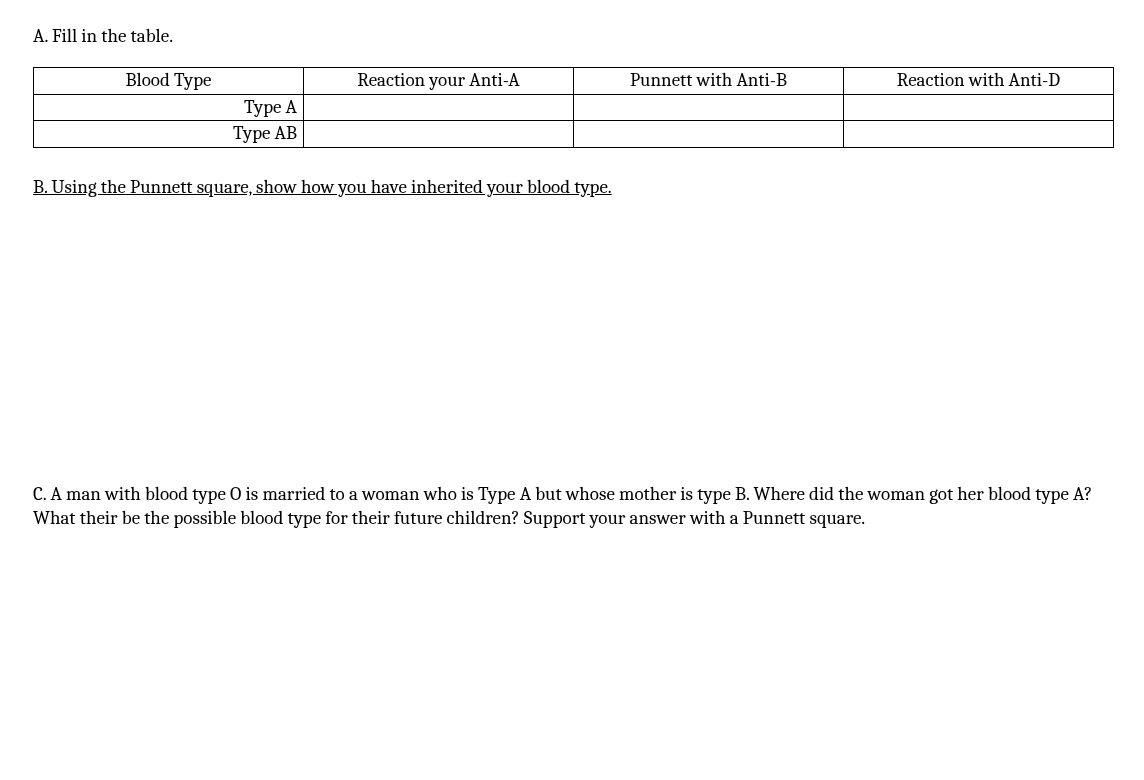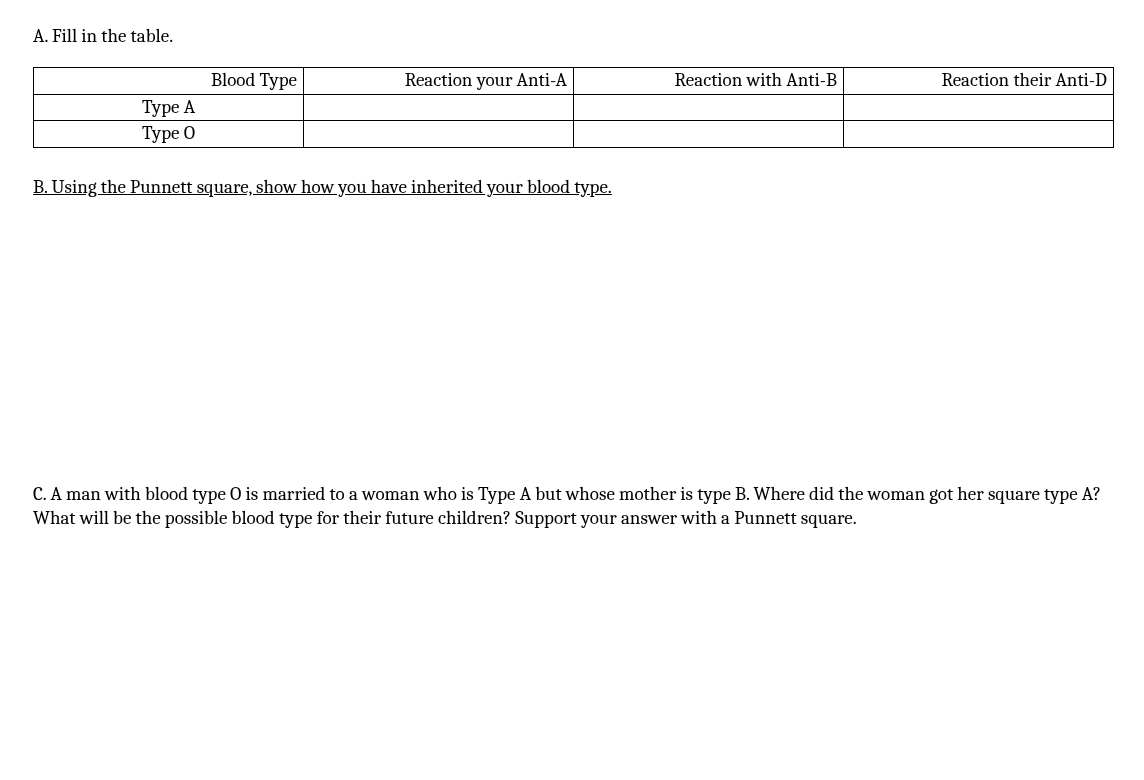--- a/index.html
+++ b/index.html
@@ -26,24 +26,24 @@
       margin-bottom: 28px;
     }
     table td, table th {
       border: 1px solid #000000;
       padding: 1px 6px;
       font-weight: normal;
       vertical-align: top;
       height: 24px;
     }
     table th {
-      text-align: right;
+      text-align: center;
     }
     .row-label {
-      text-align: center;
+      text-align: right;
     }
     .col-blood {
       width: 25%;
     }
     .col-anti {
       width: 25%;
     }
     .section-b {
       margin-bottom: 282px;
       text-decoration: underline;
@@ -55,33 +55,33 @@
 </head>
 <body>
 
 <div class="section-heading">A. Fill in the table.</div>
 
 <table>
   <tbody>
       <tr>
     <th class="col-blood">Blood Type</th>
     <th class="col-anti">Reaction your Anti-A</th>
-    <th class="col-anti">Reaction with Anti-B</th>
-    <th class="col-anti">Reaction their Anti-D</th>
+    <th class="col-anti">Punnett with Anti-B</th>
+    <th class="col-anti">Reaction with Anti-D</th>
   </tr>
   <tr>
     <td class="row-label">Type A</td>
     <td></td>
     <td></td>
     <td></td>
   </tr>
   <tr>
-    <td class="row-label">Type O</td>
+    <td class="row-label">Type AB</td>
     <td></td>
     <td></td>
     <td></td>
   </tr>
 </tbody>
   </table>
 
 <div class="section-b">B. Using the Punnett square, show how you have inherited your blood type.</div>
 
-<div class="section-c">C. A man with blood type O is married to a woman who is Type A but whose mother is type B. Where did the woman got her square type A? What will be the possible blood type for their future children? Support your answer with a Punnett square.</div>
+<div class="section-c">C. A man with blood type O is married to a woman who is Type A but whose mother is type B. Where did the woman got her blood type A? What their be the possible blood type for their future children? Support your answer with a Punnett square.</div>
 
 </body></html>

